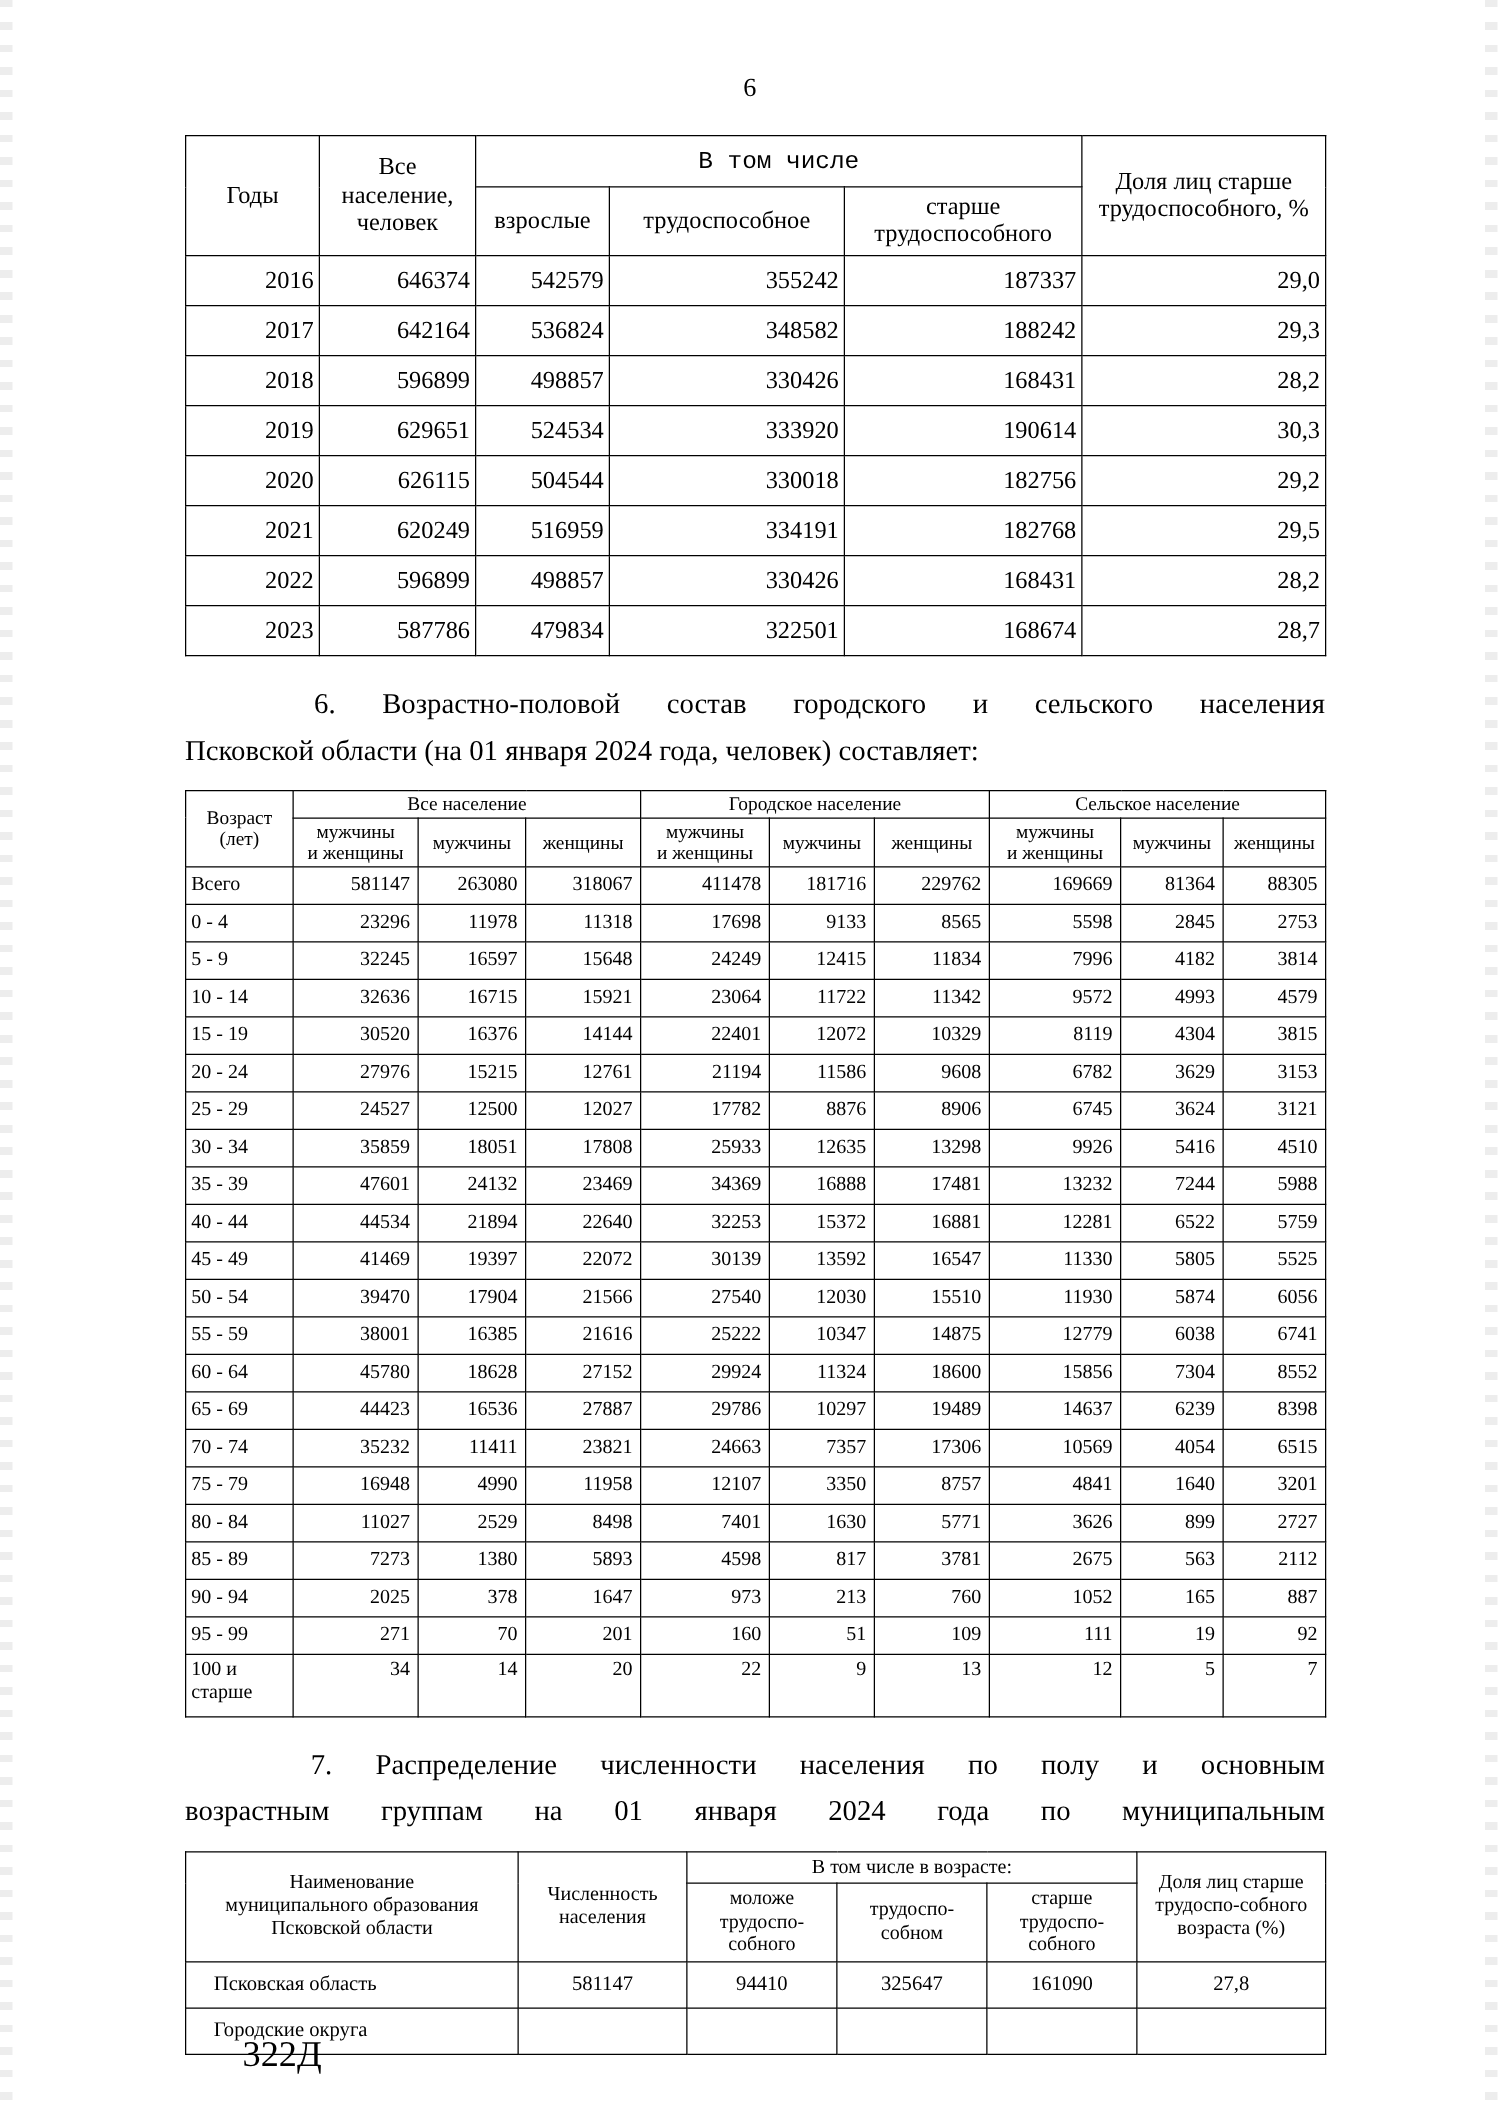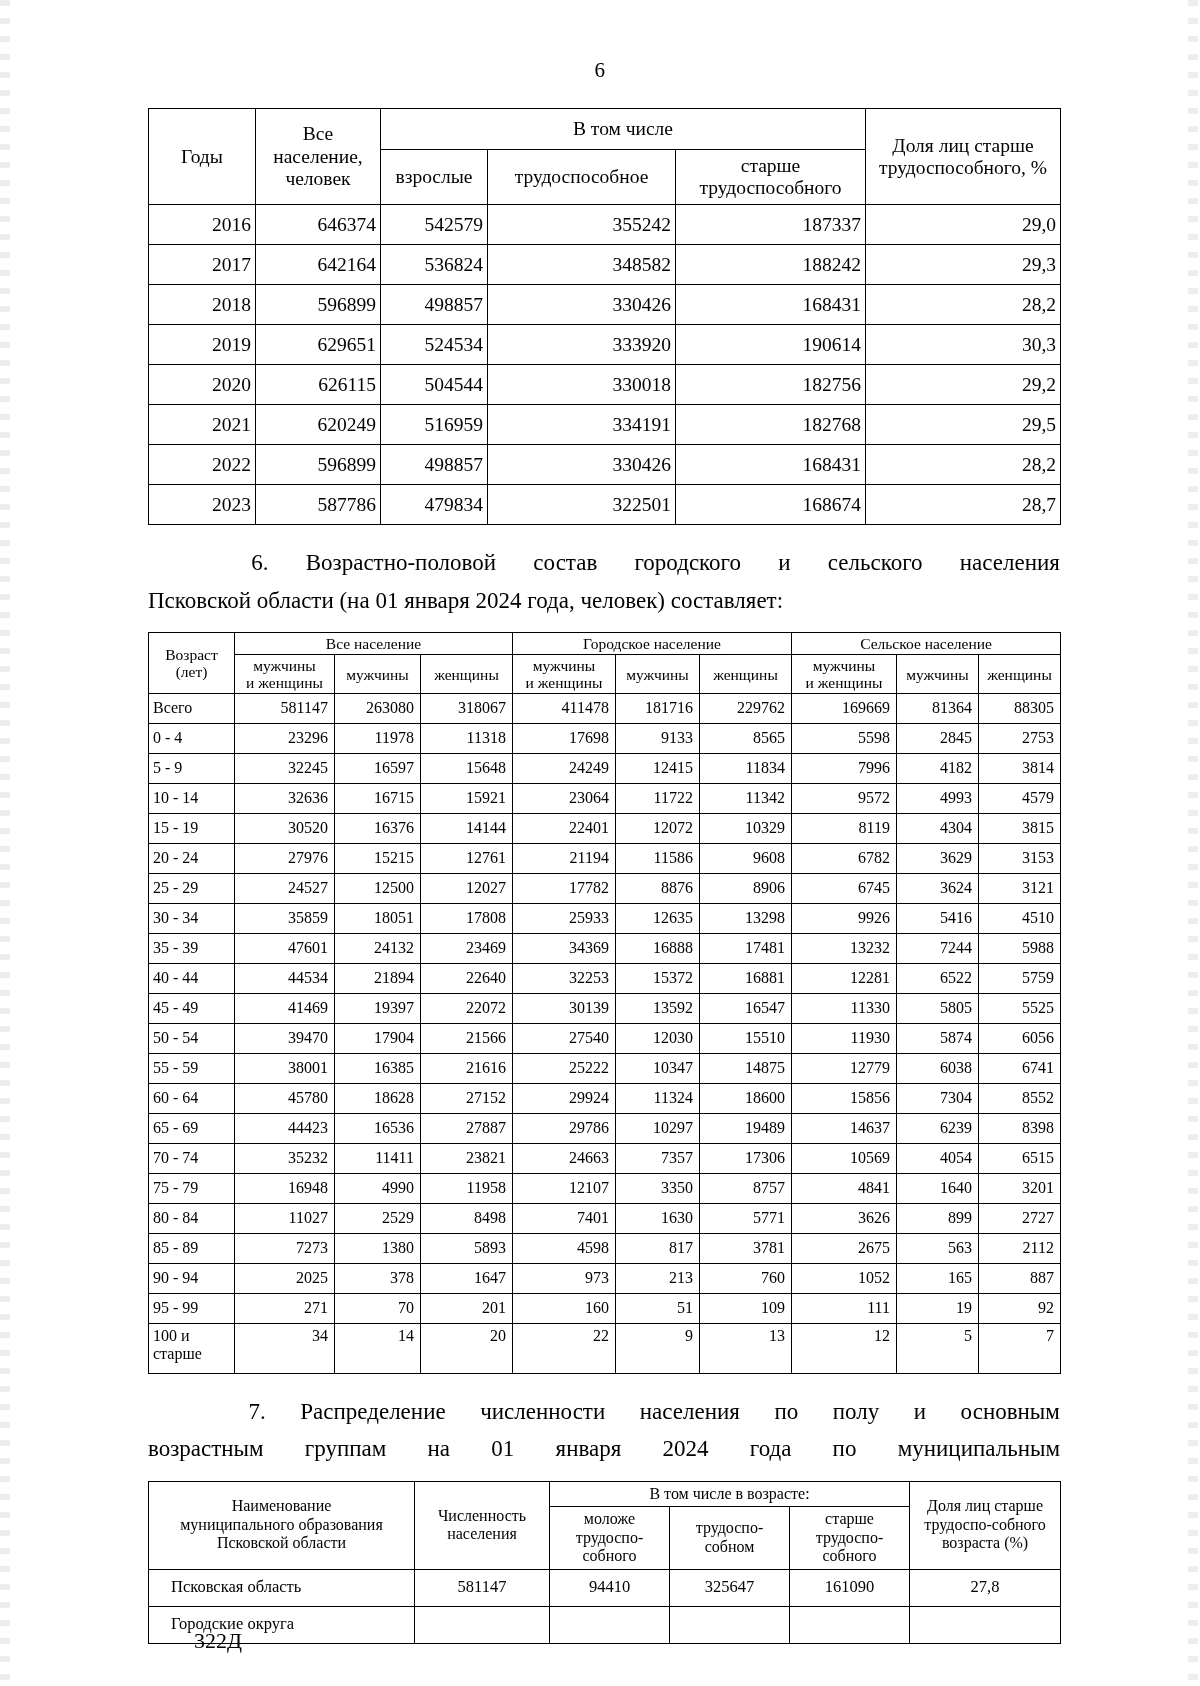--- a/index.html
+++ b/index.html
@@ -76,21 +76,21 @@
   }
 
   
   #table-years { width: 912px; }
   #table-years th { padding: 5px 4px; }
   #table-years td {
     text-align: right;
     height: 35px;
     padding: 2px 4px;
   }
-  #table-years .hdr-tall { height: 30px; }
+  #table-years .hdr-tall { height: 30px; font-family: Liberation Mono, monospace; }
 
   
   .para {
     font-size: 23px;
     line-height: 1.62;
     text-align: justify;
     text-justify: inter-word;
     margin: 19px 0 13px 0;
   }
   .para .indent { display: inline-block; width: 66px; }
@@ -141,21 +141,21 @@
   #table-muni td.namecell {
     text-align: left;
     padding-left: 22px;
   }
   .hdr-sub { line-height: 1.14; }
 
   .footer-code {
     position: absolute;
     left: 150px;
     top: 1628px;
-    font-size: 22px;
+    font-size: 29px;
     padding-left: 44px;
   }
 </style>
 </head>
 <body>
 
 <div class="page">
   <div class="scan-edge-left"></div>
   <div class="scan-edge-right"></div>
 

